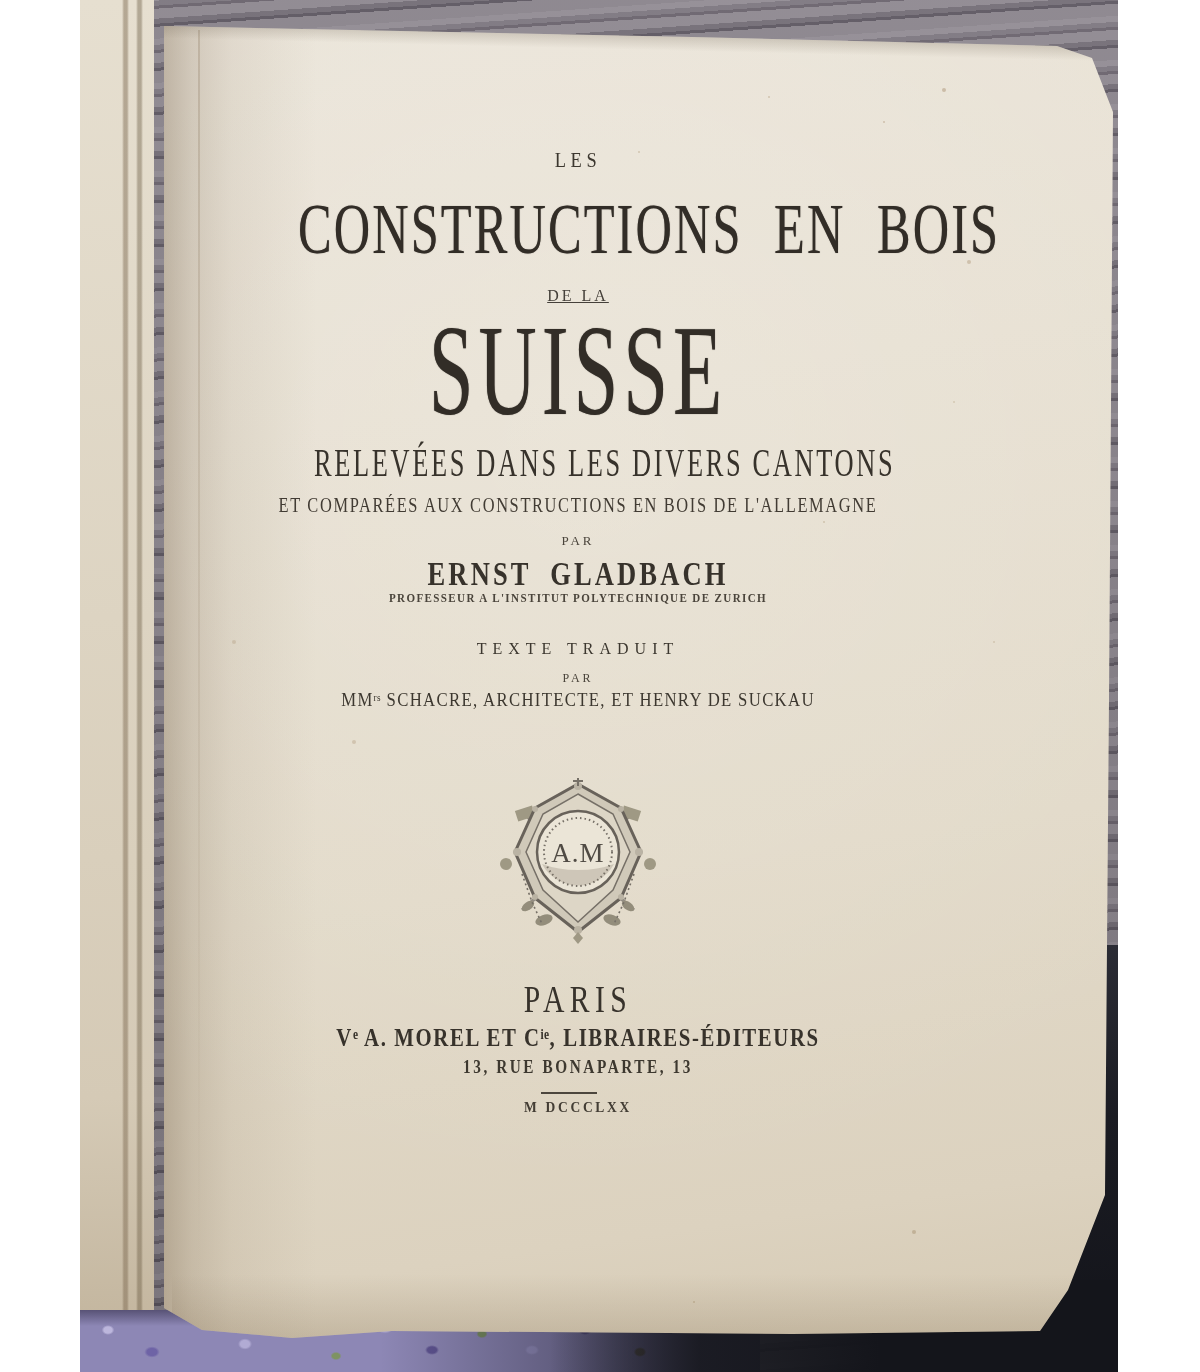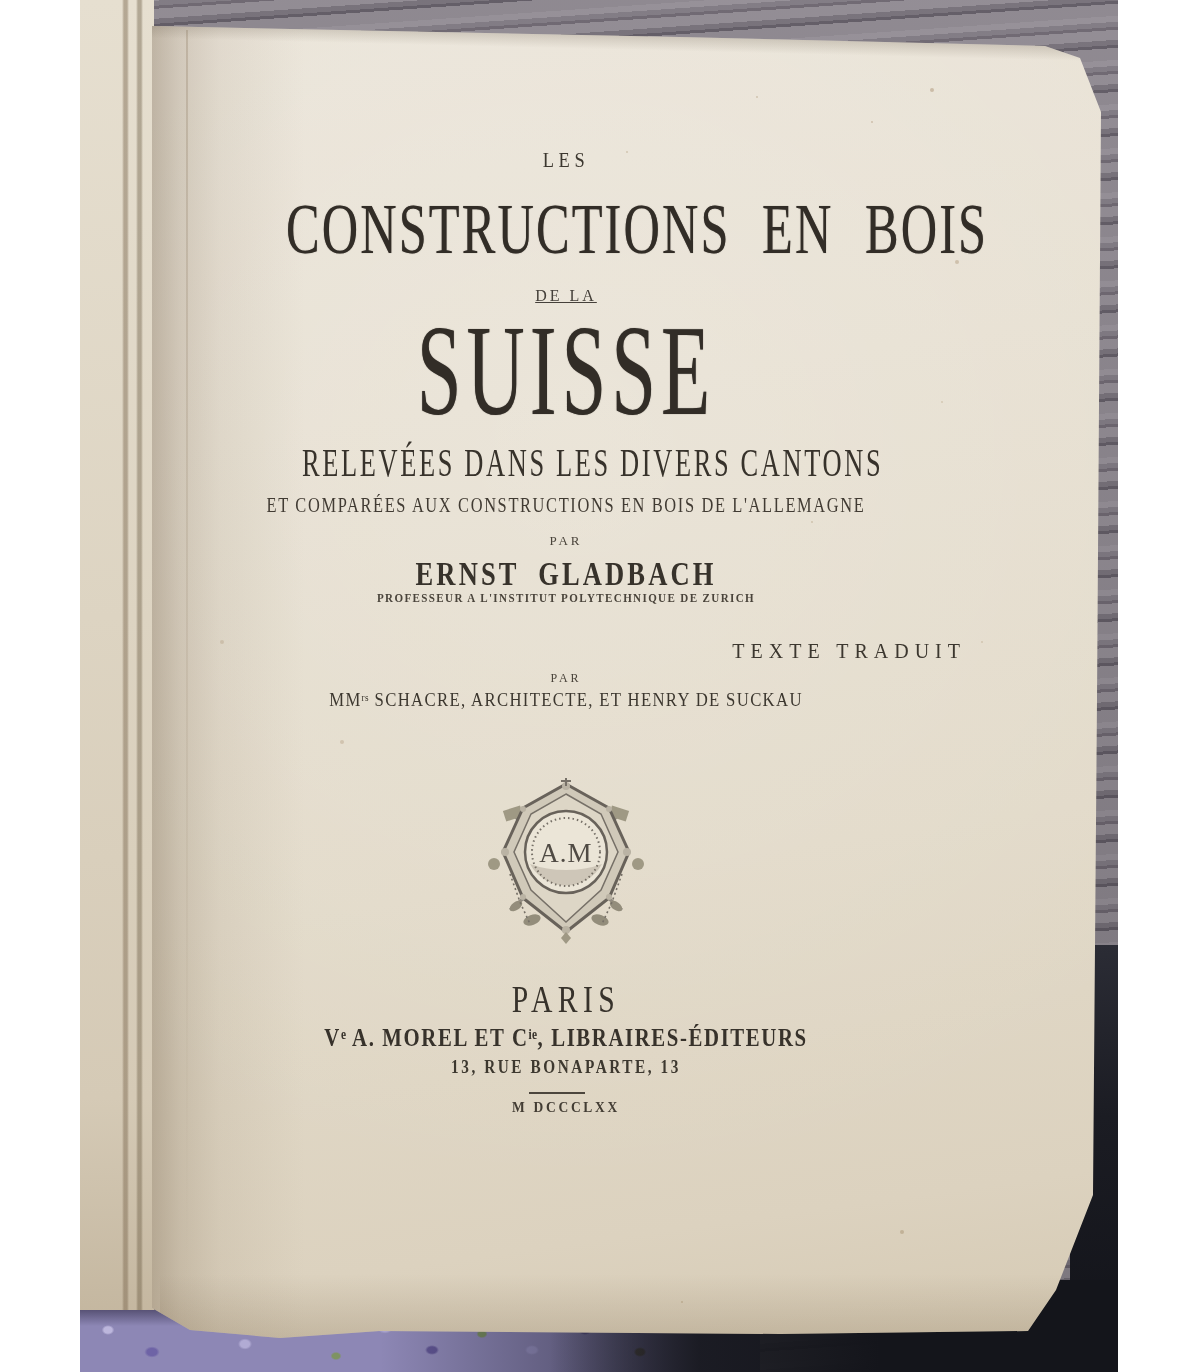--- a/index.html
+++ b/index.html
@@ -41,21 +41,21 @@
       radial-gradient(8px 6px at 256px 46px, #7e9362 45%, rgba(126,147,98,0) 70%),
       radial-gradient(11px 8px at 305px 18px, #aaa4cf 45%, rgba(170,164,207,0) 70%),
       radial-gradient(10px 7px at 352px 40px, #5f5492 45%, rgba(95,84,146,0) 70%),
       radial-gradient(8px 6px at 402px 24px, #788d5e 45%, rgba(120,141,94,0) 70%),
       radial-gradient(10px 7px at 452px 40px, #9d97c8 45%, rgba(157,151,200,0) 70%),
       radial-gradient(10px 7px at 505px 20px, #5a5089 45%, rgba(90,80,137,0) 70%),
       radial-gradient(9px 7px at 560px 42px, #6f6550 45%, rgba(111,101,80,0) 70%),
       #8d87b5;}
 
   
-  .page{position:absolute;left:0;top:0;width:1098px;height:1372px;
+  .page{position:absolute;left:12px;top:0;width:1098px;height:1372px;
     clip-path:polygon(72px 26px, 600px 37px, 965px 46px, 1000px 58px, 1021px 112px,
                       1017px 700px, 1013px 1195px, 976px 1290px, 948px 1331px,
                       700px 1334px, 300px 1331px, 200px 1338px, 110px 1330px, 72px 1308px);
     background:
       radial-gradient(120% 90% at 45% 32%, rgba(255,255,255,.16), rgba(255,255,255,0) 62%),
       linear-gradient(172deg, #ebe5da 0%, #e7e0d2 30%, #e2dac9 62%, #dcd2bf 86%, #d3c7b0 100%);}
   .gutter-shade{position:absolute;left:60px;top:0;width:180px;height:100%;
     background:linear-gradient(90deg, rgba(110,90,65,.42) 0px, rgba(120,100,75,.22) 40px, rgba(128,108,82,.10) 80px, rgba(128,108,82,0) 165px);}
   .flyleaf-line{position:absolute;left:106px;top:30px;width:2px;height:1260px;
     background:linear-gradient(180deg, rgba(140,120,95,.30), rgba(140,120,95,.08) 70%, rgba(140,120,95,0));}
@@ -85,21 +85,21 @@
   .l-dela  {top:288px;font-size:16px;letter-spacing:3px;color:#45403a;text-decoration:underline;}
   .l-suisse{top:302px;font-size:130px;letter-spacing:8px;transform:scaleX(.62);
             color:#322d27;text-shadow:0 0 1.3px rgba(50,45,39,.65);}
   .l-sub1  {top:442px;font-size:40px;letter-spacing:4px;transform:scaleX(.66);color:#37322b;}
   .l-sub2  {top:495px;font-size:20px;letter-spacing:2px;transform:scaleX(.82);color:#413b33;}
   .l-par1  {top:534px;font-size:13px;letter-spacing:3px;color:#4a443b;}
   .l-author{top:556px;font-size:34px;letter-spacing:4px;word-spacing:12px;font-weight:700;
             transform:scaleX(.78);color:#37322b;}
   .l-author-title{top:592px;font-size:12px;letter-spacing:1.5px;font-weight:700;
             transform:scaleX(.92);color:#4a443b;}
-  .l-texte {top:641px;font-size:20px;letter-spacing:6px;color:#3c372f;text-align:right;}
+  .l-texte {top:641px;font-size:16px;letter-spacing:6px;color:#3c372f;}
   .l-par2  {top:672px;font-size:12px;letter-spacing:3px;color:#4a443b;}
   .l-trans {top:690px;font-size:19px;letter-spacing:1.5px;transform:scaleX(.88);color:#3c372f;}
   .l-paris {top:980px;font-size:38px;letter-spacing:7px;transform:scaleX(.78);color:#37322b;}
   .l-pub   {top:1024px;font-size:26px;letter-spacing:2px;font-weight:700;
             transform:scaleX(.80);color:#37322b;}
   .l-addr  {top:1058px;font-size:18px;letter-spacing:3px;font-weight:700;
             transform:scaleX(.85);color:#3d382f;}
   .rule    {position:absolute;top:1092px;left:50%;margin-left:-37px;width:56px;height:2px;
             background:#4c463d;}
   .l-year  {top:1100px;font-size:15px;letter-spacing:3px;font-weight:700;

